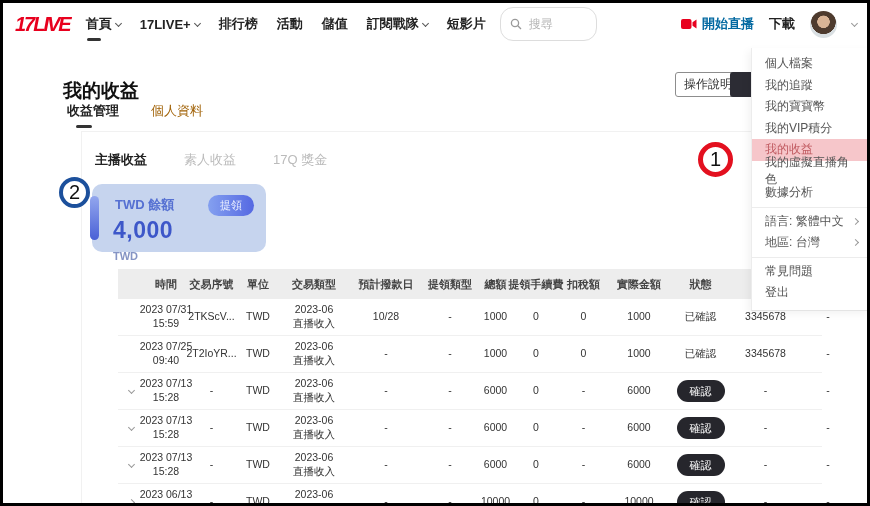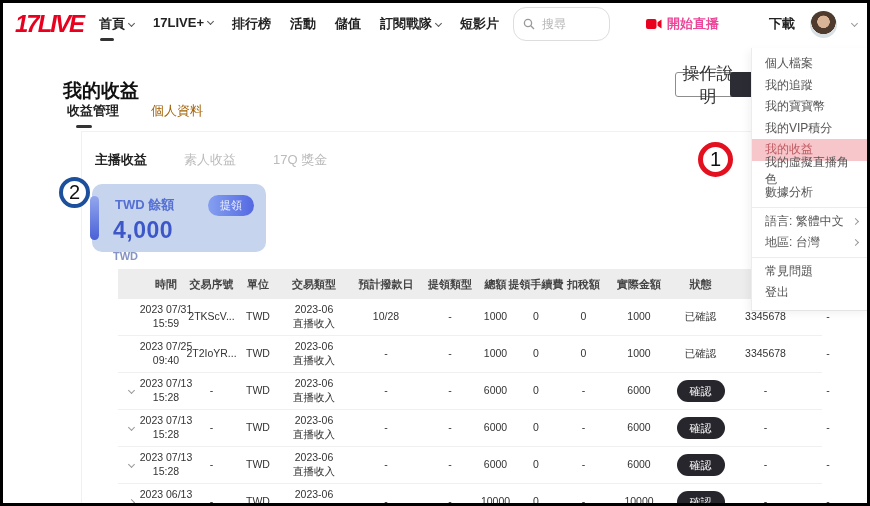--- a/index.html
+++ b/index.html
@@ -4,40 +4,40 @@
 <style>
   html,body{margin:0;padding:0;background:#fff;}
   *{box-sizing:border-box;}
   .screen{
     position:relative;width:870px;height:506px;background:#fff;
     border:3px solid #000;overflow:hidden;
     font-family:"Liberation Sans","DejaVu Sans",sans-serif;color:#222;
   }
   
   .navbar{position:absolute;left:0;top:0;width:100%;height:42px;display:flex;align-items:center;padding:0 10px;background:#fff;z-index:5;}
-  .logo{font-size:24px;font-weight:900;font-style:italic;letter-spacing:-2px;color:#e8001e;margin:0 16px 0 2px;cursor:pointer;}
-  .nav-items{display:flex;align-items:flex-start;gap:19px;}
+  .logo{font-size:20px;font-weight:900;font-style:italic;letter-spacing:-2px;color:#e8001e;margin:0 16px 0 2px;cursor:pointer;}
+  .nav-items{display:flex;align-items:center;gap:19px;}
   .nav-item{display:flex;align-items:center;gap:4px;font-size:13px;font-weight:700;color:#222;position:relative;cursor:pointer;}
   .nav-item.active::after{content:"";position:absolute;left:1px;bottom:-8px;width:14px;height:3px;background:#333;border-radius:2px;}
   .chev{display:inline-block;width:5px;height:5px;border-right:1.4px solid #555;border-bottom:1.4px solid #555;}
   .chev.down{transform:rotate(45deg);margin-top:-2px;}
   .chev.right{transform:rotate(-45deg);}
   .chev.gray{border-color:#999;}
   .search{margin-left:14px;width:97px;height:25px;border:1px solid #ddd;border-radius:13px;display:flex;align-items:center;padding:16px 9px;gap:5px;background:#fff;}
   .search input{border:none;outline:none;width:58px;font-size:12px;color:#444;background:transparent;font-family:inherit;}
   .search input::placeholder{color:#b5b5b5;}
   .nav-right{margin-left:auto;display:flex;align-items:center;gap:15px;}
-  .start-live{display:flex;align-items:center;gap:5px;color:#ec4899;font-size:13px;font-weight:700;cursor:pointer;}
-  .download{font-size:13px;font-weight:700;color:#222;cursor:pointer;margin-left:35px;}
+  .start-live{display:flex;align-items:center;gap:5px;color:#0369a1;font-size:13px;font-weight:700;cursor:pointer;}
+  .download{font-size:13px;font-weight:700;color:#222;cursor:pointer;}
   .avatar{width:27px;height:27px;border-radius:50%;cursor:pointer;
     background:radial-gradient(circle at 50% 40%,#d9b496 0 6px,#4e3b2e 6.5px 12px,#d9dfe2 12.5px);}
   
   .page-title{position:absolute;left:60px;top:62px;font-size:19px;font-weight:700;color:#111;}
   .help-btn{position:absolute;left:672px;top:69px;width:66px;height:25px;border:1px solid #8d8d8d;border-radius:3px;
-    background:#fff;font-size:17px;color:#333;display:flex;align-items:center;justify-content:center;cursor:pointer;z-index:4;}
+    background:#fff;font-size:12px;color:#333;display:flex;align-items:center;justify-content:center;cursor:pointer;z-index:4;}
   .dark-fragment{position:absolute;left:727px;top:69px;width:22px;height:25px;background:#2c2c34;border-radius:3px 0 0 3px;z-index:4;cursor:pointer;}
   .tabs{position:absolute;left:64px;top:99px;display:flex;gap:32px;font-size:13px;}
   .tab{position:relative;cursor:pointer;color:#a16207;}
   .tab.active{color:#222;font-weight:700;}
   .tab.active::after{content:"";position:absolute;left:9px;bottom:-8px;width:16px;height:3px;background:#333;border-radius:2px;}
   
   .card{position:absolute;left:78px;top:128px;width:740px;height:378px;background:#fff;border:1px solid #f1f1f1;border-bottom:none;}
   .subtabs{position:absolute;left:13px;top:19px;display:flex;gap:37px;font-size:13px;}
   .subtab{color:#bbb;cursor:pointer;}
   .subtab.active{color:#222;font-weight:700;}

